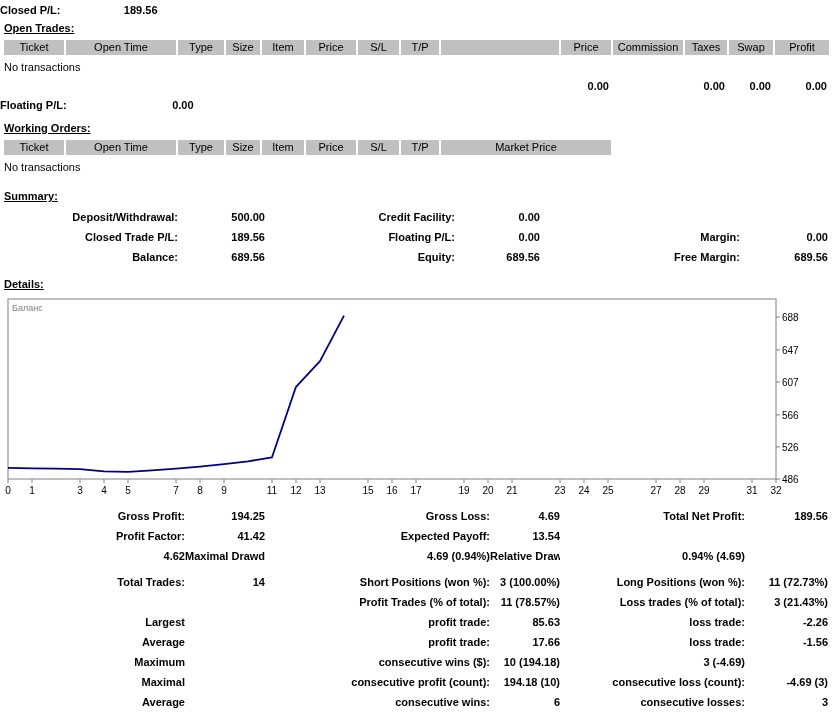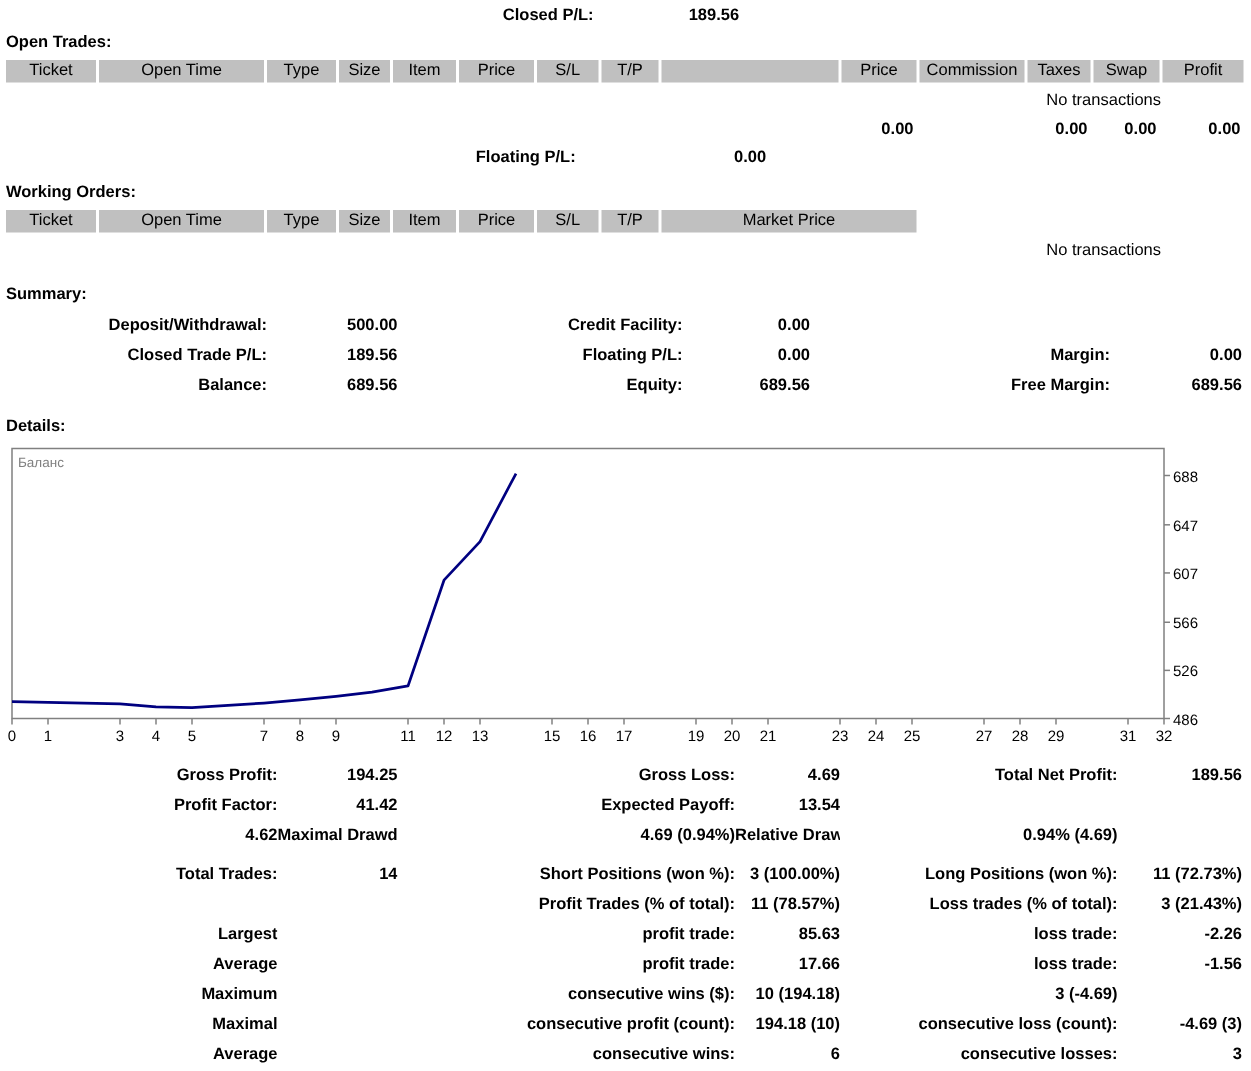--- a/index.html
+++ b/index.html
@@ -4,37 +4,37 @@
 <style>
   html,body { margin:0; padding:0; background:#fff; }
   * { box-sizing:border-box; }
   .page {
     position:relative; width:834px; height:714px; overflow:hidden;
     background:#fff; color:#000;
     font-family:"Liberation Sans", sans-serif; font-size:11px;
     padding-top:4px;
   }
   .b { font-weight:bold; }
-  .row-right { display:flex; justify-content:center; padding-right:6px; height:13px; line-height:13px; }
+  .row-right { display:flex; justify-content:flex-start; padding-right:6px; height:13px; line-height:13px; }
   .valw-97 { display:inline-block; width:97px; text-align:right; }
   .valw-127 { display:inline-block; width:127px; text-align:right; }
-  .section-title { font-weight:bold; margin-left:4px; height:13px; line-height:13px; }
+  .section-title { font-weight:bold; margin-left:4px; height:13px; line-height:13px;text-decoration:underline; }
   .mt5{margin-top:5px}.mt6{margin-top:6px}.mt10{margin-top:10px}.mt11{margin-top:11px}.mt16{margin-top:16px}.mt4{margin-top:4px}
 
   .thead, .trow { display:flex; gap:2px; margin-left:4px; margin-right:4px; }
   .thead { height:15px; }
   .thead .cell { background:#C0C0C0; text-align:center; line-height:15px; height:15px; overflow:hidden; }
   .trow { height:13px; line-height:13px; }
   .trow .cell { text-align:right; font-weight:bold; padding-right:2px; }
   .c-ticket{width:60px}.c-opentime{width:110px}.c-type{width:46px}.c-size{width:34px}
   .c-item{width:42px}.c-price{width:50px}.c-sl{width:41px}.c-tp{width:38px}
   .c-blank{width:118px}.c-price2{width:50px}.c-comm{width:70px}.c-taxes{width:42px}
   .c-swap{width:44px}.c-profit{width:54px}.c-market{width:170px}
 
-  .empty-row { width:770px; margin-left:4px; text-align:right; height:13px; line-height:13px; }
+  .empty-row { width:770px; margin-left:4px; text-align:left; height:13px; line-height:13px; }
 
   .grid { display:grid; margin-left:4px; }
   .grid span { text-align:right; font-weight:bold; line-height:20px; height:20px; white-space:nowrap; overflow:hidden; }
   .summary-grid { grid-template-columns:174px 87px 190px 85px 200px 88px; }
   .stats-grid { grid-template-columns:181px 80px 225px 70px 185px 83px; }
   .gap-top { margin-top:6px; }
 
   .chart-wrap { margin-top:5px; }
   #chart-svg text { font-family:"Liberation Sans", sans-serif; font-size:10px; fill:#000; }
   #chart-svg .legend { font-size:9px; fill:#808080; }

